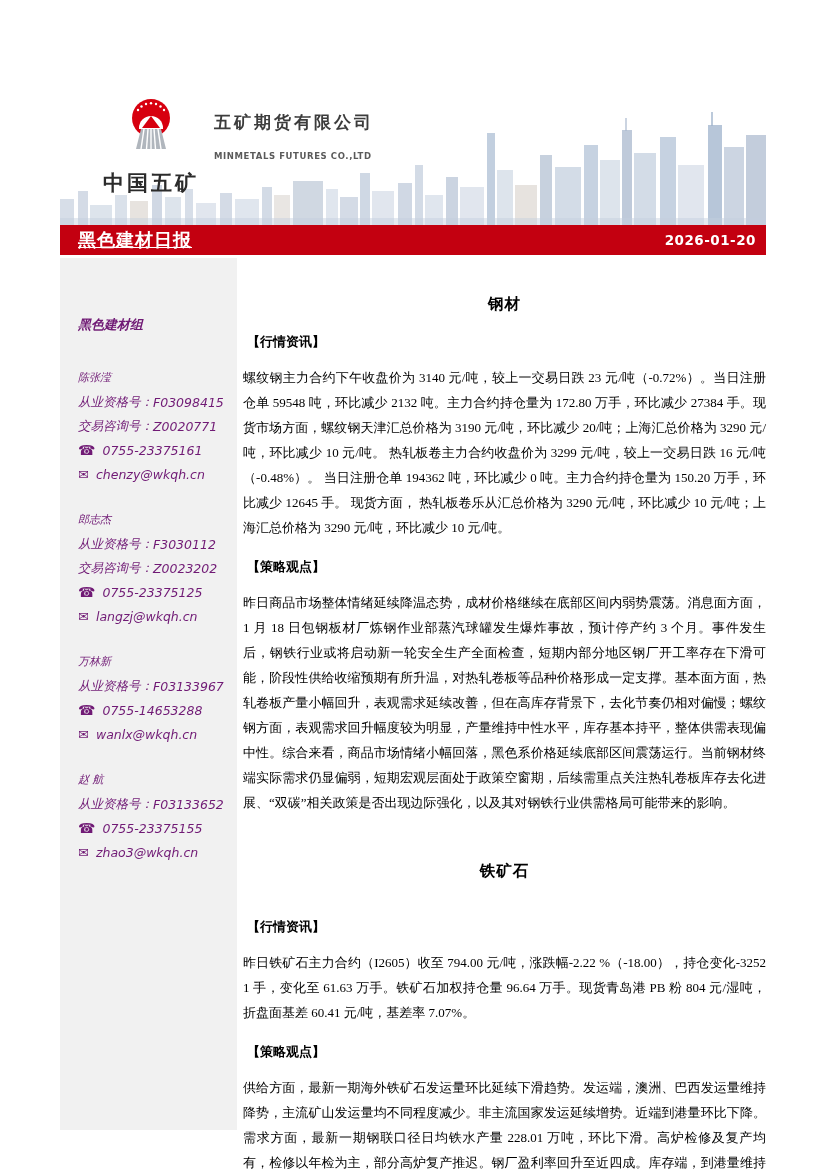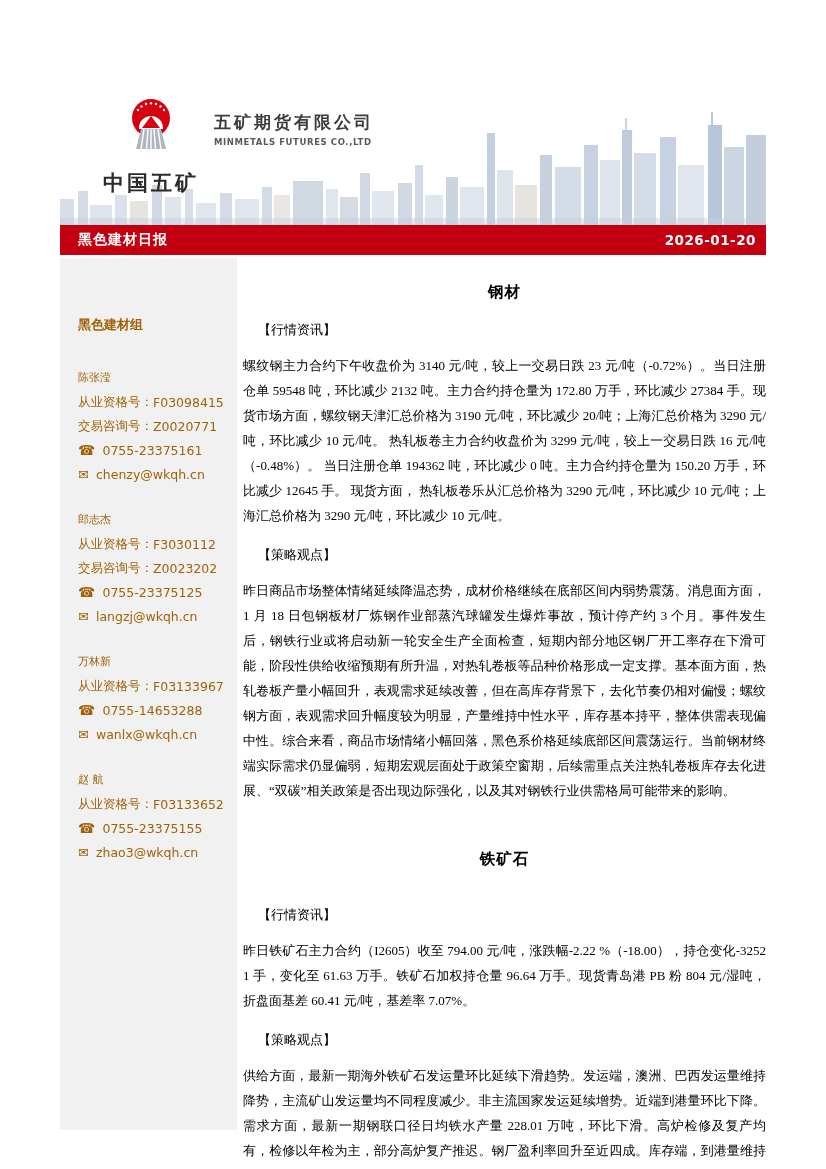--- a/index.html
+++ b/index.html
@@ -16,55 +16,55 @@
     font-family:"DejaVu Sans","Liberation Sans",sans-serif;
     font-size:21px;font-weight:bold;color:#2b2b2b;letter-spacing:3px;margin-top:20px;white-space:nowrap;
   }
   .company-block{position:absolute;left:154px;top:16px;z-index:2;}
   .company-cn{
     font-family:"DejaVu Sans","Liberation Sans",sans-serif;
     font-size:17px;font-weight:bold;color:#3c3c3c;letter-spacing:3px;
   }
   .company-en{
     font-family:"DejaVu Sans","Liberation Sans",sans-serif;
-    font-size:8.5px;font-weight:bold;color:#5a5a5a;letter-spacing:0.6px;margin-top:3px;
+    font-size:8.5px;font-weight:bold;color:#5a5a5a;letter-spacing:0.6px;margin-top:17px;
   }
   
   .banner{
     margin:0 60px;height:30px;background:#c30010;color:#fff;
     display:flex;justify-content:space-between;align-items:center;
     padding:0 10px 0 18px;box-sizing:border-box;
     font-family:"DejaVu Sans","Liberation Sans",sans-serif;font-weight:bold;
   }
-  .banner-title{font-size:14px;letter-spacing:1px;}
+  .banner-title{font-size:18px;letter-spacing:1px;text-decoration:underline;}
   .banner-date{font-size:13.5px;letter-spacing:0.5px;}
   
   .columns{margin:3px 60px 0;display:flex;align-items:flex-start;gap:6px;}
   .sidebar{
     width:177px;min-height:872px;background:#f1f1f1;box-sizing:border-box;
     padding:58px 8px 0 18px;flex:0 0 auto;
     font-family:"DejaVu Sans","Liberation Sans",sans-serif;
-    font-size:12.5px;color:#a16207;
+    font-size:12.5px;color:#701a75;font-style:italic;
   }
   .group-title{font-size:13px;font-weight:bold;margin-bottom:30px;}
   .analyst{margin-bottom:20px;}
   .analyst .row{height:24px;display:flex;align-items:center;white-space:nowrap;}
   .analyst .name{font-size:11px;height:26px;}
   .analyst .icon{margin-right:7px;font-size:14px;line-height:1;}
   .analyst .icon.mail{font-size:13px;}
   
   .content{flex:1 1 auto;box-sizing:border-box;padding:0 0 0 0;min-width:0;}
   .section-title{
     font-family:"DejaVu Sans","Liberation Sans",sans-serif;
-    text-align:center;font-size:15.5px;font-weight:bold;margin:24px 0 16px;letter-spacing:1px;
+    text-align:center;font-size:15.5px;font-weight:bold;margin:36px 0 16px;letter-spacing:1px;
   }
   .section-title.spaced{margin:46px 0 36px;}
   .block-heading{
     font-family:"DejaVu Sans","Liberation Sans",sans-serif;
-    font-size:13px;font-weight:normal;margin:18px 15px 8px;
+    font-size:13px;font-weight:bold;margin:18px 4px 8px;
   }
   .body-text{
     font-size:13px;line-height:25px;text-align:justify;margin:14px 0 6px;
     word-break:break-all;
   }
 </style>
 </head>
 <body>
 
 <div class="page">

